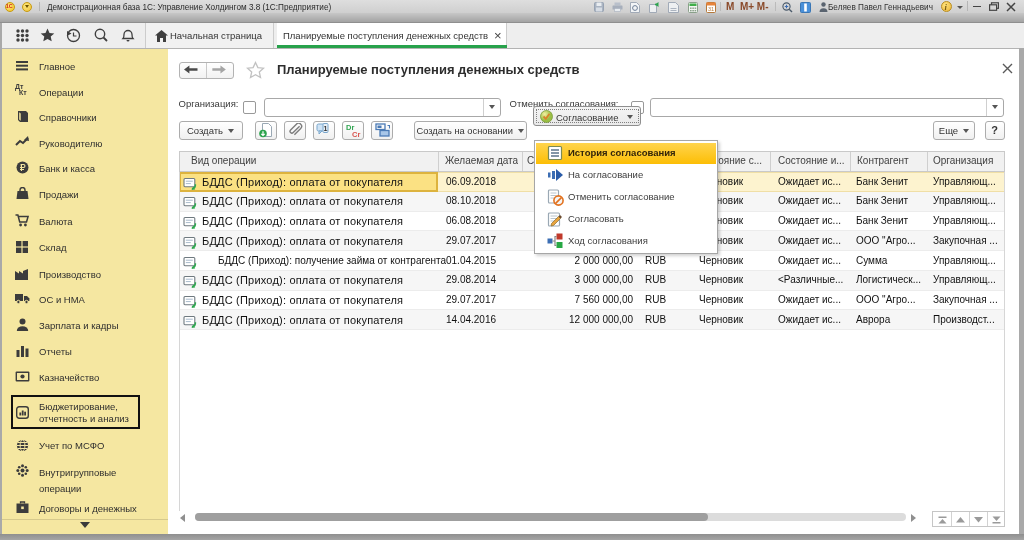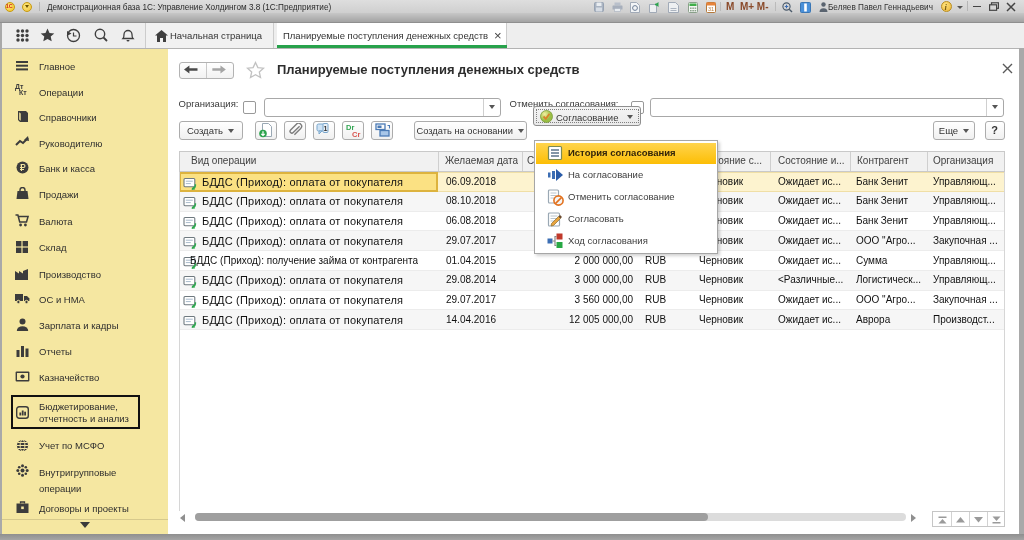--- a/index.html
+++ b/index.html
@@ -245,21 +245,21 @@
       <circle cx="3.2" cy="9.8" r="1.3"></circle>
       <circle cx="9.8" cy="9.8" r="1.3"></circle>
     </g>
   </svg>
 <div class="sideitem" style="top:464.5px;line-height:16px">Внутригрупповые<br>операции</div>
 <svg class="abs" style="left:16px;top:501px" width="13" height="12" viewBox="0 0 13 12">
     <path fill="#3c3c3c" d="M0.5 2.5h12V12H.5z"></path>
     <path fill="none" stroke="#3c3c3c" stroke-width="1.3" d="M4.5 2.5V1h4v1.5"></path>
     <rect x="5.2" y="5.5" width="2.6" height="2.6" fill="#f5e7a1"></rect>
   </svg>
-<div class="sideitem" style="top:502.5px">Договоры и проекты</div>
+<div class="sideitem" style="top:502.5px">Договоры и денежных</div>
 <div class="abs" style="left:2px;top:519px;width:166px;height:1px;background:#d6c98c"></div>
 <div class="abs" style="left:80px;top:522px;width:0;height:0;border-left:5.5px solid transparent;border-right:5.5px solid transparent;border-top:6px solid #3a3a3a"></div>
 
 <div class="abs" style="left:168px;top:49px;width:851px;height:485px;background:#ffffff" id="main"></div>
 
 <div class="abs" style="left:178.5px;top:61.5px;width:55px;height:17px;border:1px solid #b3b3b3;border-radius:3px;background:linear-gradient(#fff,#f2f2f2);box-sizing:border-box"></div>
 <div class="abs" style="left:205.5px;top:62.5px;width:1px;height:15px;background:#c9c9c9"></div>
 <svg class="abs" style="left:184px;top:65px" width="16" height="10" viewBox="0 0 16 10">
     <path fill="#4a4a4a" d="M0 5 L6 0.5 V3.5 H15 V6.5 H6 V9.5z" transform="scale(0.9)"></path>
   </svg>
@@ -429,21 +429,21 @@
 <div class="abs" style="left:179px;top:252.0px;width:20px;height:18px">
       <svg class="abs" style="left:4px;top:2.5px" width="15" height="15" viewBox="0 0 15 15">
         <rect x="1" y="2.5" width="10.8" height="8.2" rx="1" fill="#ffffff" stroke="#6f7a80" stroke-width="1.1"></rect>
         <g stroke="#a8bacc" stroke-width="1">
           <path d="M2.8 5.2h7M2.8 7.6h5"></path>
         </g>
         <path d="M12.4 8.3 q0.4 4 -3.5 4.6" fill="none" stroke="#2fa84f" stroke-width="1.5"></path>
         <path d="M10.2 10.6 L8.5 13.8 L12.2 13.6z" fill="#2fa84f"></path>
       </svg>
     </div>
-<div class="abs cell" style="left:190px;top:254.5px;font-size:10px;color:#111">БДДС (Приход): получение займа от контрагента</div>
+<div class="abs cell" style="left:218px;top:254.5px;font-size:10px;color:#111">БДДС (Приход): получение займа от контрагента</div>
 <div class="abs cell" style="left:446px;top:254.5px;font-size:10px;color:#111">01.04.2015</div>
 <div class="abs cell" style="left:522px;top:254.5px;width:111px;text-align:right;font-size:10px;color:#111">2 000 000,00</div>
 <div class="abs cell" style="left:645px;top:254.5px;font-size:10px;color:#111">RUB</div>
 <div class="abs cell" style="left:699px;top:254.5px;font-size:10px;color:#111">Черновик</div>
 <div class="abs cell" style="left:778px;top:254.5px;font-size:10px;color:#111">Ожидает ис...</div>
 <div class="abs cell" style="left:856px;top:254.5px;width:69px;font-size:10px;color:#111">Сумма</div>
 <div class="abs cell" style="left:933px;top:254.5px;width:71px;font-size:10px;color:#111">Управляющ...</div>
 <div class="abs" style="left:180px;top:270.75px;width:824px;height:19.75px;background:#f6f6f6;border-bottom:1px solid #ececec;box-sizing:border-box"></div>
 <div class="abs" style="left:179px;top:271.75px;width:20px;height:18px">
       <svg class="abs" style="left:4px;top:2.5px" width="15" height="15" viewBox="0 0 15 15">
@@ -469,40 +469,40 @@
         <rect x="1" y="2.5" width="10.8" height="8.2" rx="1" fill="#ffffff" stroke="#6f7a80" stroke-width="1.1"></rect>
         <g stroke="#a8bacc" stroke-width="1">
           <path d="M2.8 5.2h7M2.8 7.6h5"></path>
         </g>
         <path d="M12.4 8.3 q0.4 4 -3.5 4.6" fill="none" stroke="#2fa84f" stroke-width="1.5"></path>
         <path d="M10.2 10.6 L8.5 13.8 L12.2 13.6z" fill="#2fa84f"></path>
       </svg>
     </div>
 <div class="abs cell" style="left:202px;top:294.0px;font-size:11px;letter-spacing:0.2px;color:#111">БДДС (Приход): оплата от покупателя</div>
 <div class="abs cell" style="left:446px;top:294.0px;font-size:10px;color:#111">29.07.2017</div>
-<div class="abs cell" style="left:522px;top:294.0px;width:111px;text-align:right;font-size:10px;color:#111">3 560 000,00</div>
+<div class="abs cell" style="left:522px;top:294.0px;width:111px;text-align:right;font-size:10px;color:#111">7 560 000,00</div>
 <div class="abs cell" style="left:645px;top:294.0px;font-size:10px;color:#111">RUB</div>
 <div class="abs cell" style="left:699px;top:294.0px;font-size:10px;color:#111">Черновик</div>
 <div class="abs cell" style="left:778px;top:294.0px;font-size:10px;color:#111">Ожидает ис...</div>
 <div class="abs cell" style="left:856px;top:294.0px;width:69px;font-size:10px;color:#111">ООО "Агро...</div>
 <div class="abs cell" style="left:933px;top:294.0px;width:71px;font-size:10px;color:#111">Закупочная ...</div>
 <div class="abs" style="left:180px;top:310.25px;width:824px;height:19.75px;background:#f6f6f6;border-bottom:1px solid #ececec;box-sizing:border-box"></div>
 <div class="abs" style="left:179px;top:311.25px;width:20px;height:18px">
       <svg class="abs" style="left:4px;top:2.5px" width="15" height="15" viewBox="0 0 15 15">
         <rect x="1" y="2.5" width="10.8" height="8.2" rx="1" fill="#ffffff" stroke="#6f7a80" stroke-width="1.1"></rect>
         <g stroke="#a8bacc" stroke-width="1">
           <path d="M2.8 5.2h7M2.8 7.6h5"></path>
         </g>
         <path d="M12.4 8.3 q0.4 4 -3.5 4.6" fill="none" stroke="#2fa84f" stroke-width="1.5"></path>
         <path d="M10.2 10.6 L8.5 13.8 L12.2 13.6z" fill="#2fa84f"></path>
       </svg>
     </div>
 <div class="abs cell" style="left:202px;top:313.75px;font-size:11px;letter-spacing:0.2px;color:#111">БДДС (Приход): оплата от покупателя</div>
 <div class="abs cell" style="left:446px;top:313.75px;font-size:10px;color:#111">14.04.2016</div>
-<div class="abs cell" style="left:522px;top:313.75px;width:111px;text-align:right;font-size:10px;color:#111">12 005 000,00</div>
+<div class="abs cell" style="left:522px;top:313.75px;width:111px;text-align:right;font-size:10px;color:#111">12 000 000,00</div>
 <div class="abs cell" style="left:645px;top:313.75px;font-size:10px;color:#111">RUB</div>
 <div class="abs cell" style="left:699px;top:313.75px;font-size:10px;color:#111">Черновик</div>
 <div class="abs cell" style="left:778px;top:313.75px;font-size:10px;color:#111">Ожидает ис...</div>
 <div class="abs cell" style="left:856px;top:313.75px;width:69px;font-size:10px;color:#111">Аврора</div>
 <div class="abs cell" style="left:933px;top:313.75px;width:71px;font-size:10px;color:#111">Производст...</div>
 <div class="abs" style="left:179px;top:172.0px;width:1px;height:338.5px;background:#d6d6d6"></div>
 <div class="abs" style="left:1004px;top:172.0px;width:1px;height:338.5px;background:#d6d6d6"></div>
 </div>
 
 <div class="abs" style="left:180px;top:513.5px;width:0;height:0;border-top:4px solid transparent;border-bottom:4px solid transparent;border-right:5px solid #8f8f8f"></div>

